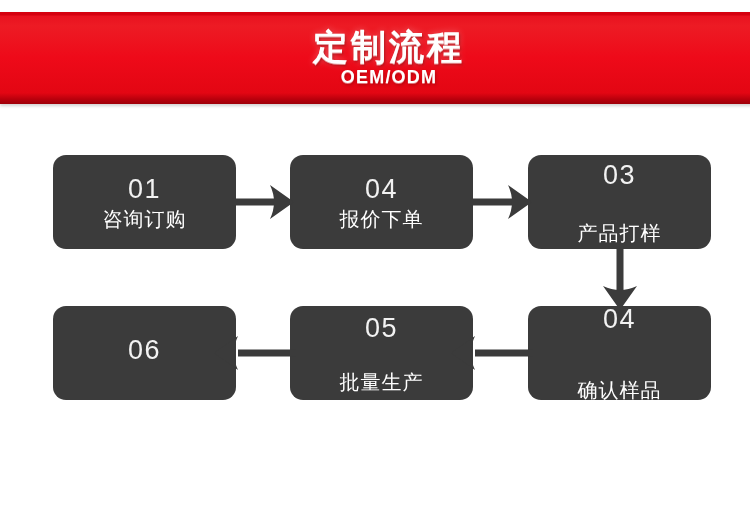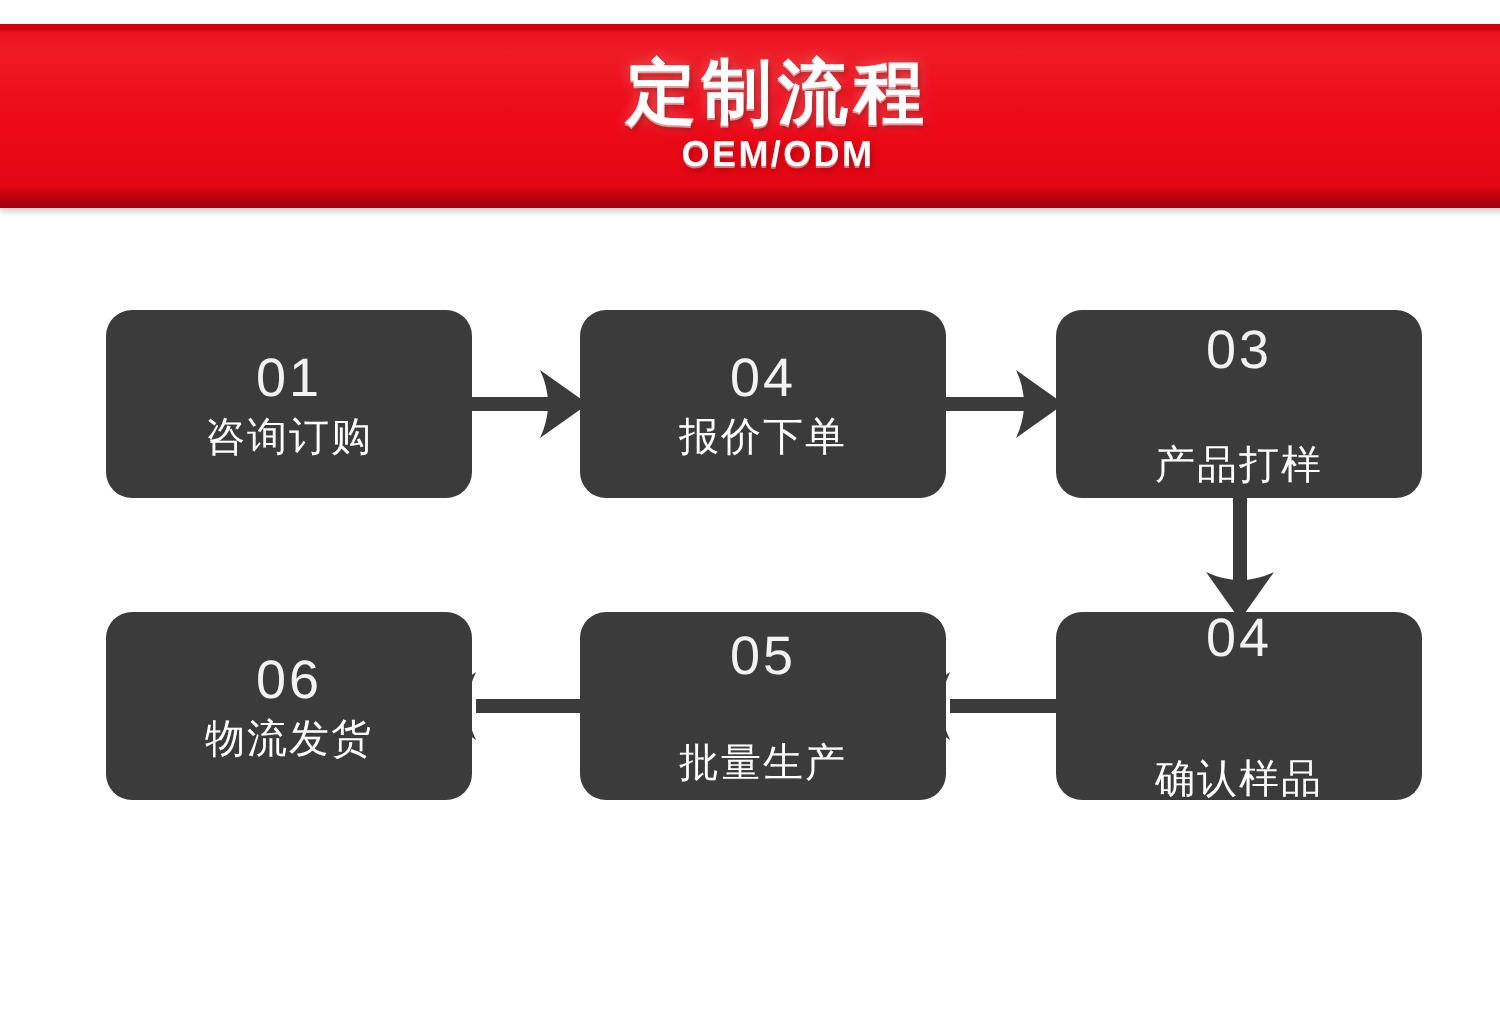--- a/index.html
+++ b/index.html
@@ -157,21 +157,20 @@
     <div class="node-label">确认样品</div>
   </div>
 
   <div class="node" id="node-5">
     <div class="node-num">05</div>
     <div class="node-label">批量生产</div>
   </div>
 
   <div class="node" id="node-6">
     <div class="node-num">06</div>
-    <div class="node-label">物流发货</div>
   </div>
 
   <div class="arrow" id="arrow-1-2">
     <svg width="62" height="40" viewBox="0 0 62 40">
       <rect x="0" y="16.5" width="43" height="7" fill="#3b3b3b"></rect>
       <path d="M 62 20 L 38 3 Q 46 20 38 37 Z" fill="#3b3b3b"></path>
     </svg>
   </div>
 
   <div class="arrow" id="arrow-2-3">

